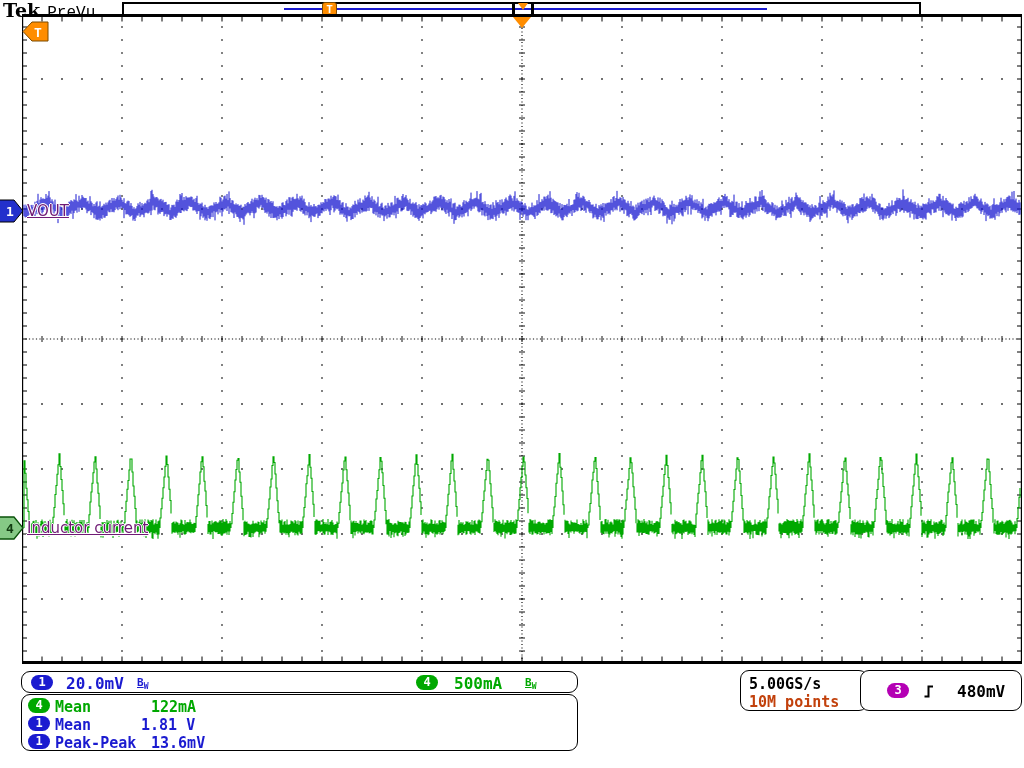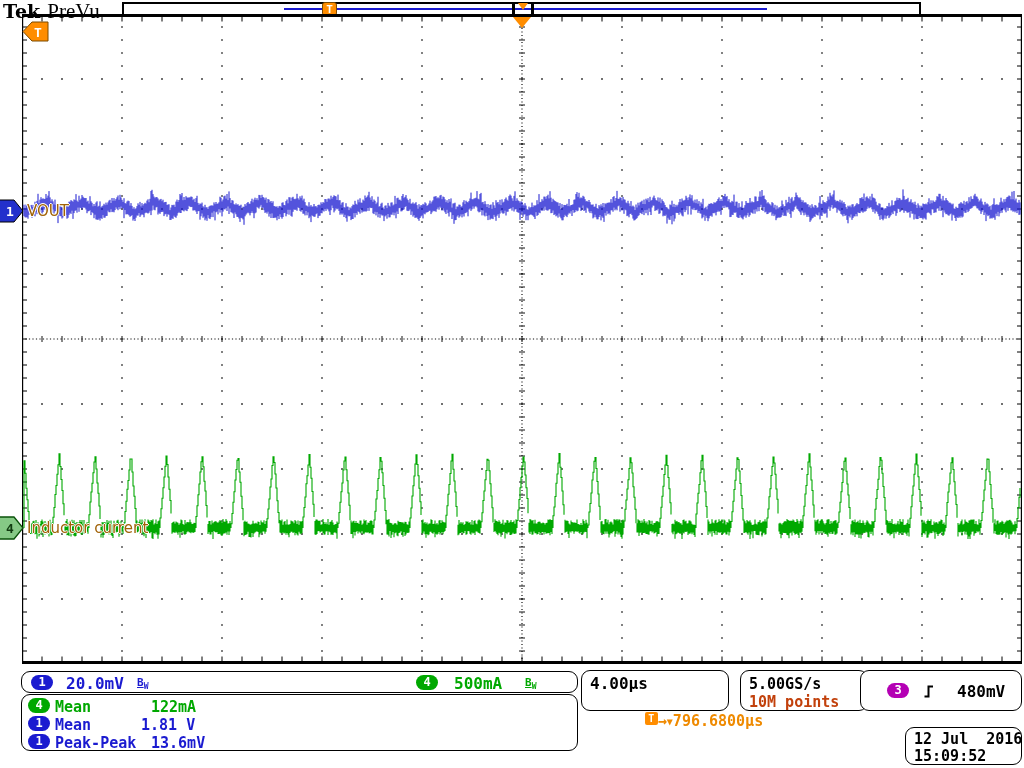--- a/index.html
+++ b/index.html
@@ -2,41 +2,41 @@
 <html><head>
 <meta charset="utf-8">
 <style>
   html,body{margin:0;padding:0;background:#fff;}
   .screen{position:relative;width:1024px;height:768px;background:#ffffff;overflow:hidden;
           font-family:"DejaVu Sans Mono",monospace;}
   
   .logo{position:absolute;left:3px;top:-1px;white-space:nowrap;}
   .logo .tek{font-family:"DejaVu Serif",serif;font-weight:bold;font-size:19px;color:#000;}
   .logo .tek .ek{}
-  .logo .prevu{font-family:Liberation Serif, serif;font-weight:500;font-size:21px;color:#000;margin-left:7px;}
+  .logo .prevu{font-family:Liberation Mono, monospace;font-weight:500;font-size:16px;color:#000;margin-left:7px;}
   .record-bar{position:absolute;left:122px;top:2px;width:799px;height:14px;border:2px solid #000;
               background:#fff;box-sizing:border-box;}
   .record-line{position:absolute;left:160px;top:4px;width:483px;height:2px;background:var(--ch1);}
   .record-t{position:absolute;left:198px;top:-2px;width:15px;height:14px;background:var(--orange);
             border:1px solid #7a4a00;border-radius:3px;color:#fff;font:bold 11px "DejaVu Sans Mono",monospace;
             text-align:center;line-height:13px;box-sizing:border-box;}
   .record-window{position:absolute;left:388px;top:-2px;width:22px;height:14px;}
   .record-window .bar{position:absolute;top:0;width:3px;height:14px;background:#000;}
   .record-window .bar.l{left:0;} .record-window .bar.r{right:0;}
   .record-window .tri{position:absolute;left:6px;top:1px;width:0;height:0;
             border-left:5px solid transparent;border-right:5px solid transparent;border-top:7px solid var(--orange);}
   
   .trig-pos-tri{position:absolute;left:513px;top:17px;width:0;height:0;
             border-left:9px solid transparent;border-right:9px solid transparent;border-top:11px solid var(--orange);}
   
   .plot{position:absolute;left:22px;top:14px;}
   
   .marker{position:absolute;}
-  .trace-label{position:absolute;font-family:"DejaVu Sans",sans-serif;font-size:15px;font-weight:500;color:#a16207;
-      text-shadow:1px 0 #fff,-1px 0 #fff,0 1px #fff,0 -1px #fff;white-space:nowrap;}
+  .trace-label{position:absolute;font-family:"DejaVu Sans",sans-serif;font-size:15px;font-weight:500;color:#701a75;
+      text-shadow:1px 0 #fff,-1px 0 #fff,0 1px #fff,0 -1px #fff;white-space:nowrap;text-decoration:underline;}
   
   .rbox{position:absolute;background:#fff;border:1.5px solid #000;border-radius:9px;box-sizing:border-box;}
   .badge{position:absolute;width:22px;height:15px;border-radius:8px;color:#fff;
          font:bold 12px "DejaVu Sans Mono",monospace;text-align:center;line-height:15px;}
   .mono{font:bold 16px "DejaVu Sans Mono",monospace;}
   .mono15{font:bold 15px "DejaVu Sans Mono",monospace;}
   .bw{font:bold 11px "DejaVu Sans Mono",monospace;text-decoration:underline;}
   .bw sub{font-size:8px;}
   .abs{position:absolute;white-space:pre;}
   .c1{color:var(--ch1);} .c4{color:var(--ch4);}
@@ -110,38 +110,28 @@
 
     <span class="badge" style="left:6px;top:21px;background:var(--ch1)">1</span>
     <span class="abs mono15 c1" style="left:33px;top:21px">Mean</span>
     <span class="abs mono15 c1" style="left:119px;top:21px">1.81 V</span>
 
     <span class="badge" style="left:6px;top:39px;background:var(--ch1)">1</span>
     <span class="abs mono15 c1" style="left:33px;top:39px">Peak-Peak</span>
     <span class="abs mono15 c1" style="left:129px;top:39px">13.6mV</span>
   </div>
 
-  <div class="rbox" style="left:581px;top:670px;width:148px;height:41px">
-    <span class="abs mono" style="left:8px;top:3px;color:#000">4.00µs</span>
-    <span class="abs" style="left:5px;top:21px">
-      <span class="orange-t">T</span><span class="otext mono15">→</span><span class="otext" style="font-size:10px;vertical-align:1px">▼</span><span class="otext mono15">796.6800µs</span>
-    </span>
-  </div>
 
   <div class="rbox" style="left:740px;top:670px;width:128px;height:41px">
     <span class="abs mono15" style="left:8px;top:4px;color:#000">5.00GS/s</span>
     <span class="abs mono15" style="left:8px;top:22px;color:#c2410c">10M points</span>
   </div>
 
   <div class="rbox" style="left:860px;top:670px;width:162px;height:41px">
     <span class="badge" style="left:26px;top:12px;background:var(--ch3)">3</span>
     <svg class="abs" style="left:62px;top:13px" width="13" height="15">
       <path d="M1.5 12.5 H5.5 V2.5 H10" fill="none" stroke="#000" stroke-width="2"></path>
     </svg>
     <span class="abs mono" style="left:96px;top:11px;color:#000">480mV</span>
   </div>
 
-  <div class="rbox" style="left:905px;top:727px;width:117px;height:38px">
-    <span class="abs mono15" style="left:8px;top:2px;color:#000">12 Jul  2016</span>
-    <span class="abs mono15" style="left:8px;top:19px;color:#000">15:09:52</span>
-  </div>
 
 </div>
 
 </body></html>

